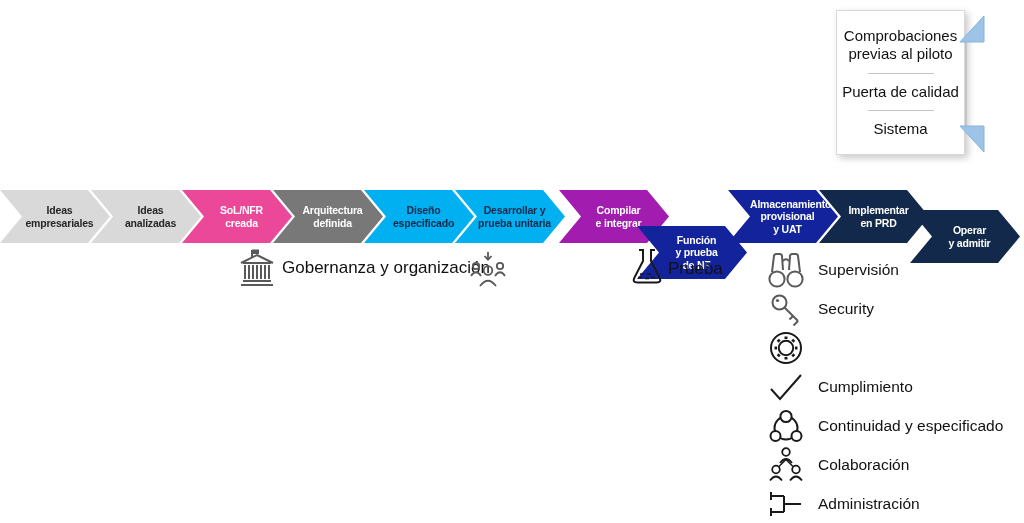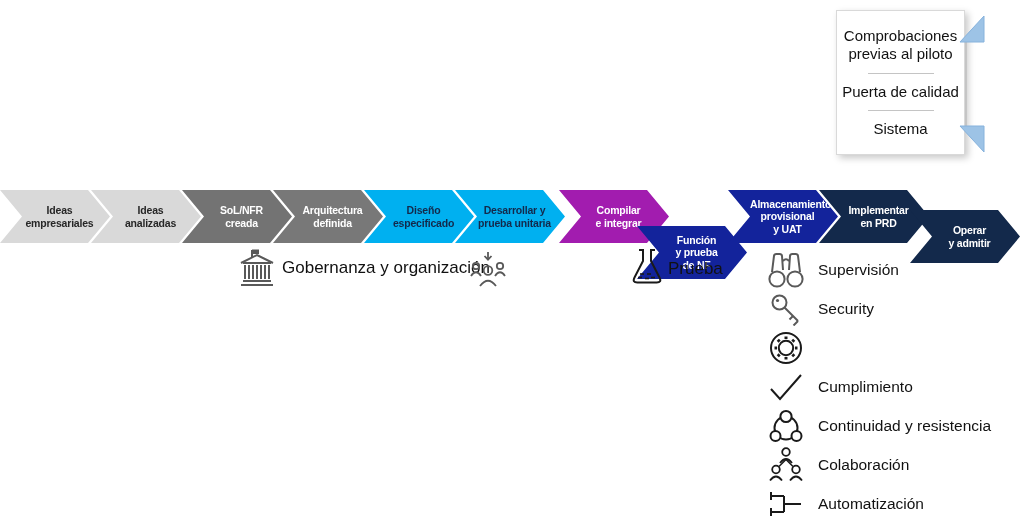--- a/index.html
+++ b/index.html
@@ -65,21 +65,21 @@
 
   <div class="band">
     <div class="stage" style="left: 0px; background: rgb(217, 217, 217);">
         <span class="stage-label" style="color: rgb(38, 38, 38);">Ideas
 empresariales</span>
       </div>
     <div class="stage" style="left: 91px; background: rgb(217, 217, 217);">
         <span class="stage-label" style="color: rgb(38, 38, 38);">Ideas
 analizadas</span>
       </div>
-    <div class="stage" style="left: 182px; background: #737373;">
+    <div class="stage" style="left: 182px; background: #ec4899;">
         <span class="stage-label" style="color: rgb(255, 255, 255);">SoL/NFR
 creada</span>
       </div>
     <div class="stage" style="left: 273px; background: rgb(120, 120, 120);">
         <span class="stage-label" style="color: rgb(255, 255, 255);">Arquitectura
 definida</span>
       </div>
     <div class="stage" style="left: 364px; background: rgb(0, 176, 240);">
         <span class="stage-label" style="color: rgb(19, 41, 75);">Diseño
 especificado</span>
@@ -206,21 +206,21 @@
     </div>
     <div class="cap-row">
       <span class="cap-icon">
         <svg width="38" height="38" viewBox="0 0 38 38" fill="none" stroke="#1a1a1a" stroke-width="2">
           <circle cx="19" cy="21" r="11.5"></circle>
           <circle cx="19" cy="9.5" r="5.6" fill="#ffffff"></circle>
           <circle cx="8.5" cy="29" r="5" fill="#ffffff"></circle>
           <circle cx="29.5" cy="29" r="5" fill="#ffffff"></circle>
         </svg>
       </span>
-      <span class="cap-label">Continuidad y resistencia</span>
+      <span class="cap-label">Continuidad y especificado</span>
     </div>
     <div class="cap-row">
       <span class="cap-icon">
         <svg width="36" height="38" viewBox="0 0 36 38" fill="none" stroke="#1a1a1a" stroke-width="1.8">
           <circle cx="18" cy="6" r="3.8"></circle>
           <path d="M12 17 q6 -8 12 0"></path>
           <path d="M11 20.5 L18 13.5 L25 20.5" stroke-width="1.5"></path>
           <circle cx="8" cy="23.5" r="3.8"></circle>
           <path d="M2 34.5 q6 -8 12 0"></path>
           <circle cx="28" cy="23.5" r="3.8"></circle>
@@ -233,17 +233,17 @@
       <span class="cap-icon">
         <svg width="36" height="30" viewBox="0 0 36 30" fill="none" stroke="#1a1a1a" stroke-width="2">
           <line x1="3" y1="3" x2="3" y2="11"></line>
           <line x1="3" y1="7" x2="16" y2="7"></line>
           <line x1="3" y1="19" x2="3" y2="27"></line>
           <line x1="3" y1="23" x2="16" y2="23"></line>
           <line x1="16" y1="7" x2="16" y2="23"></line>
           <line x1="16" y1="15" x2="33" y2="15"></line>
         </svg>
       </span>
-      <span class="cap-label">Automatización</span>
+      <span class="cap-label">Administración</span>
     </div>
   </div>
 
 </div>
 
 </body></html>

